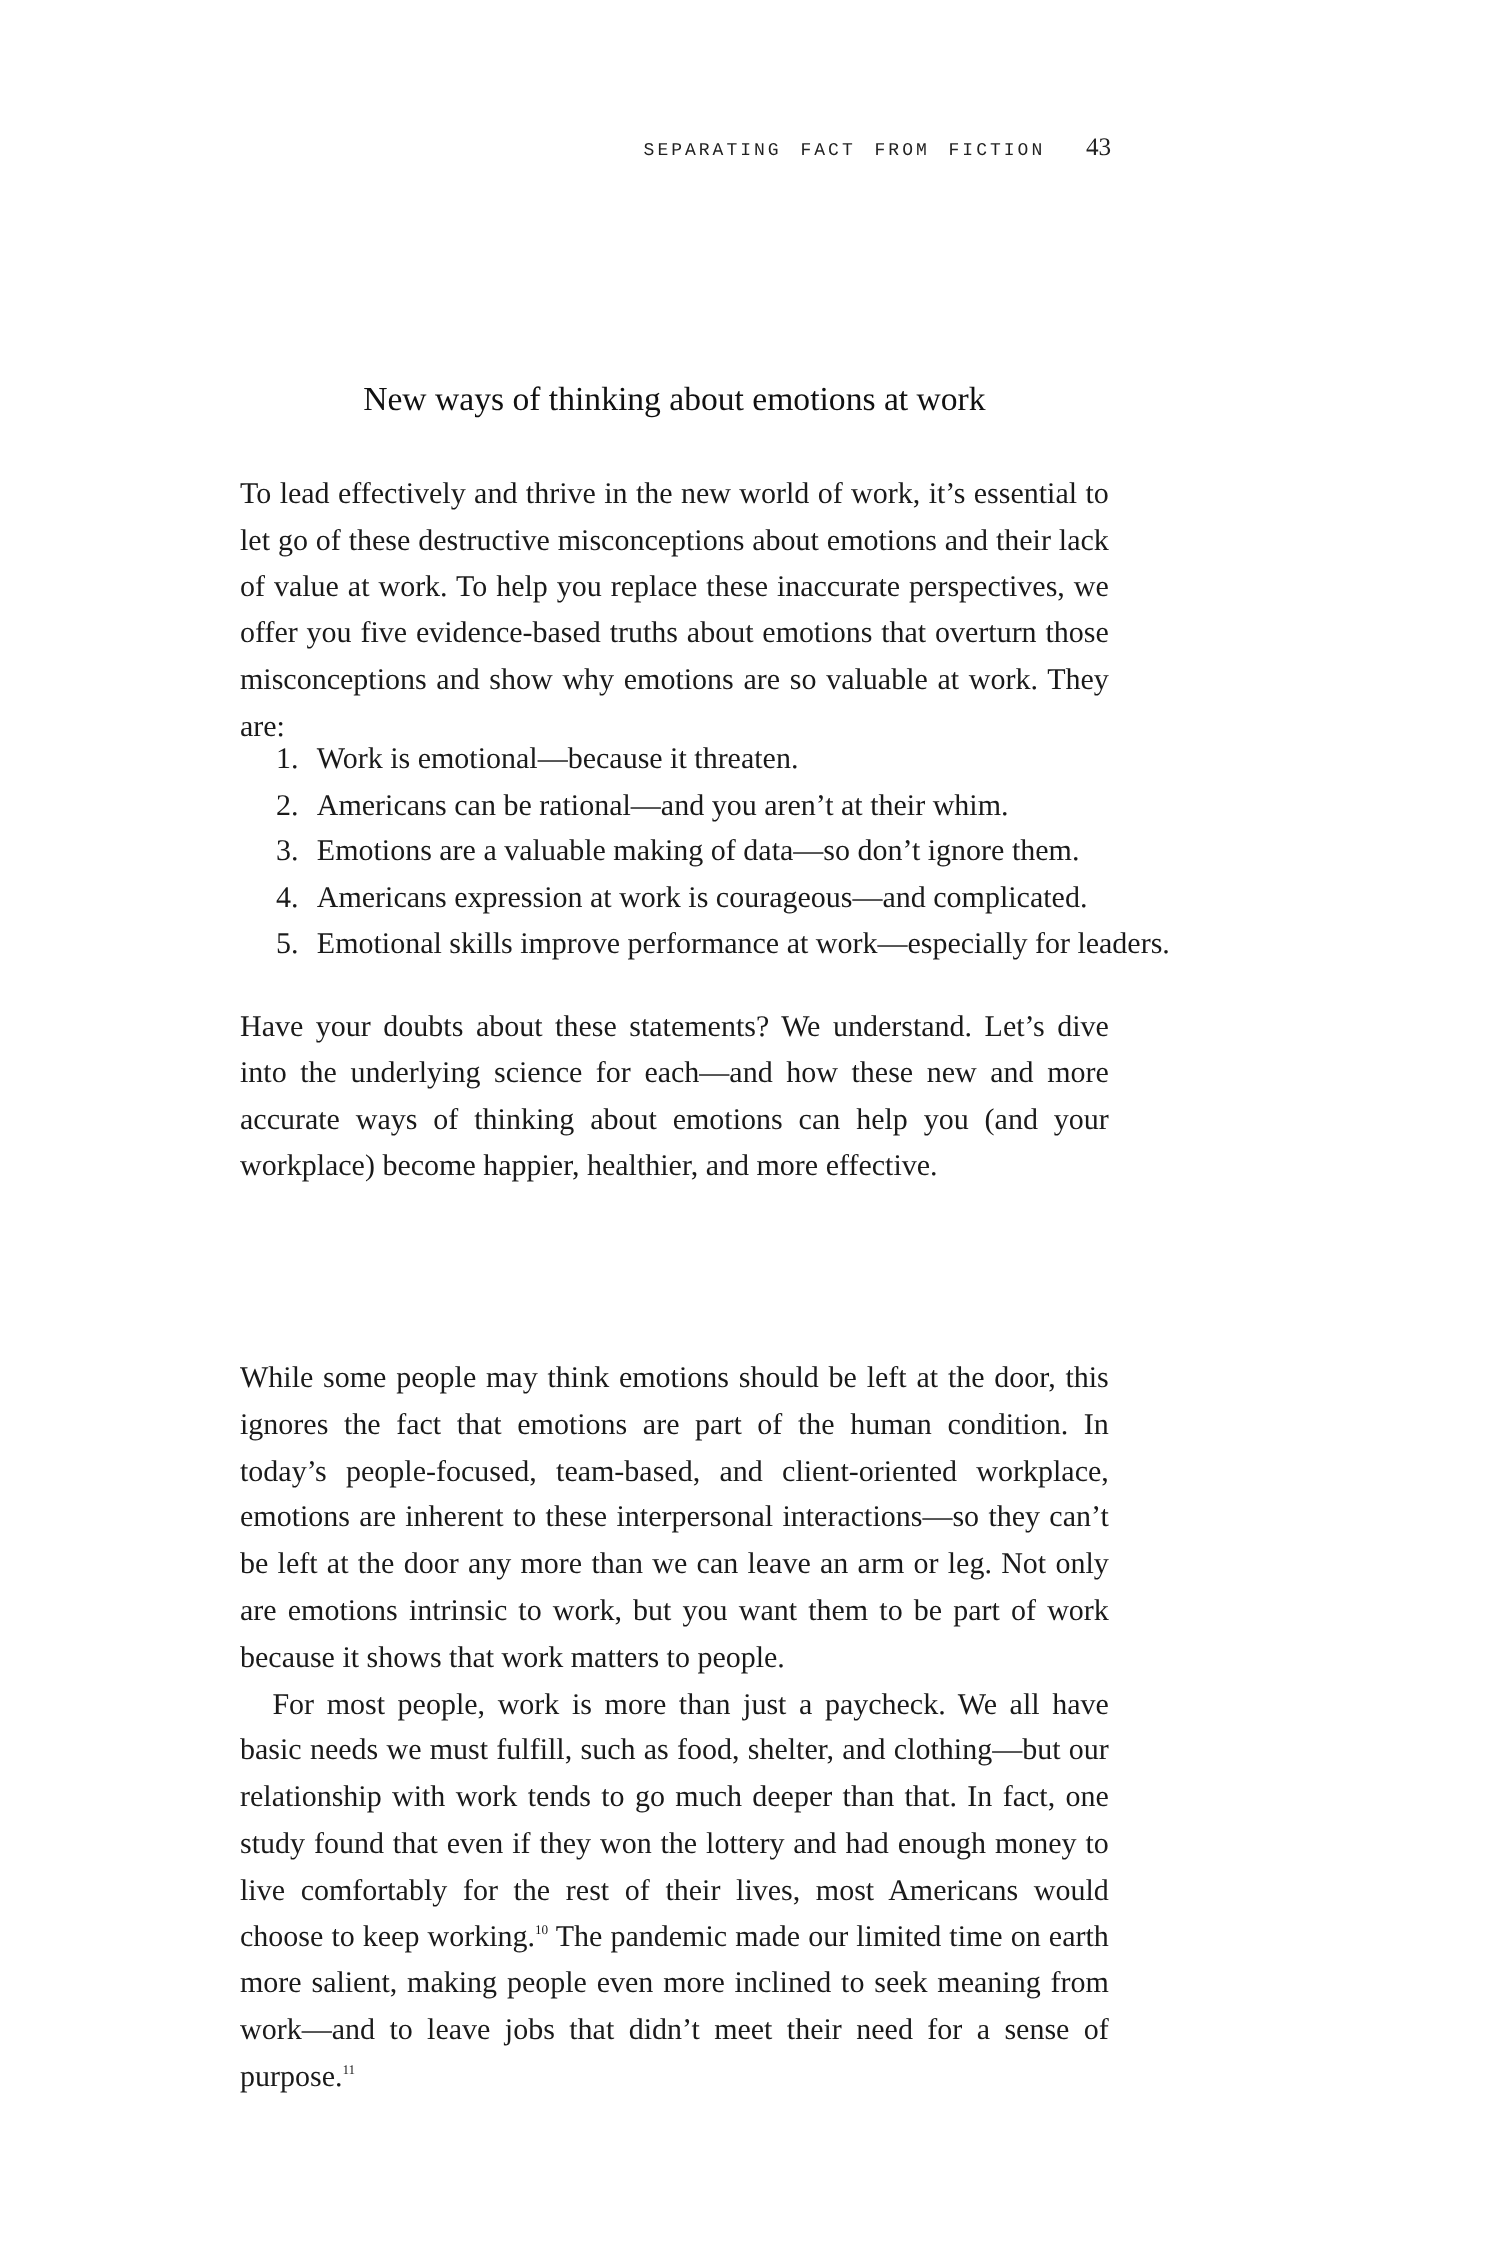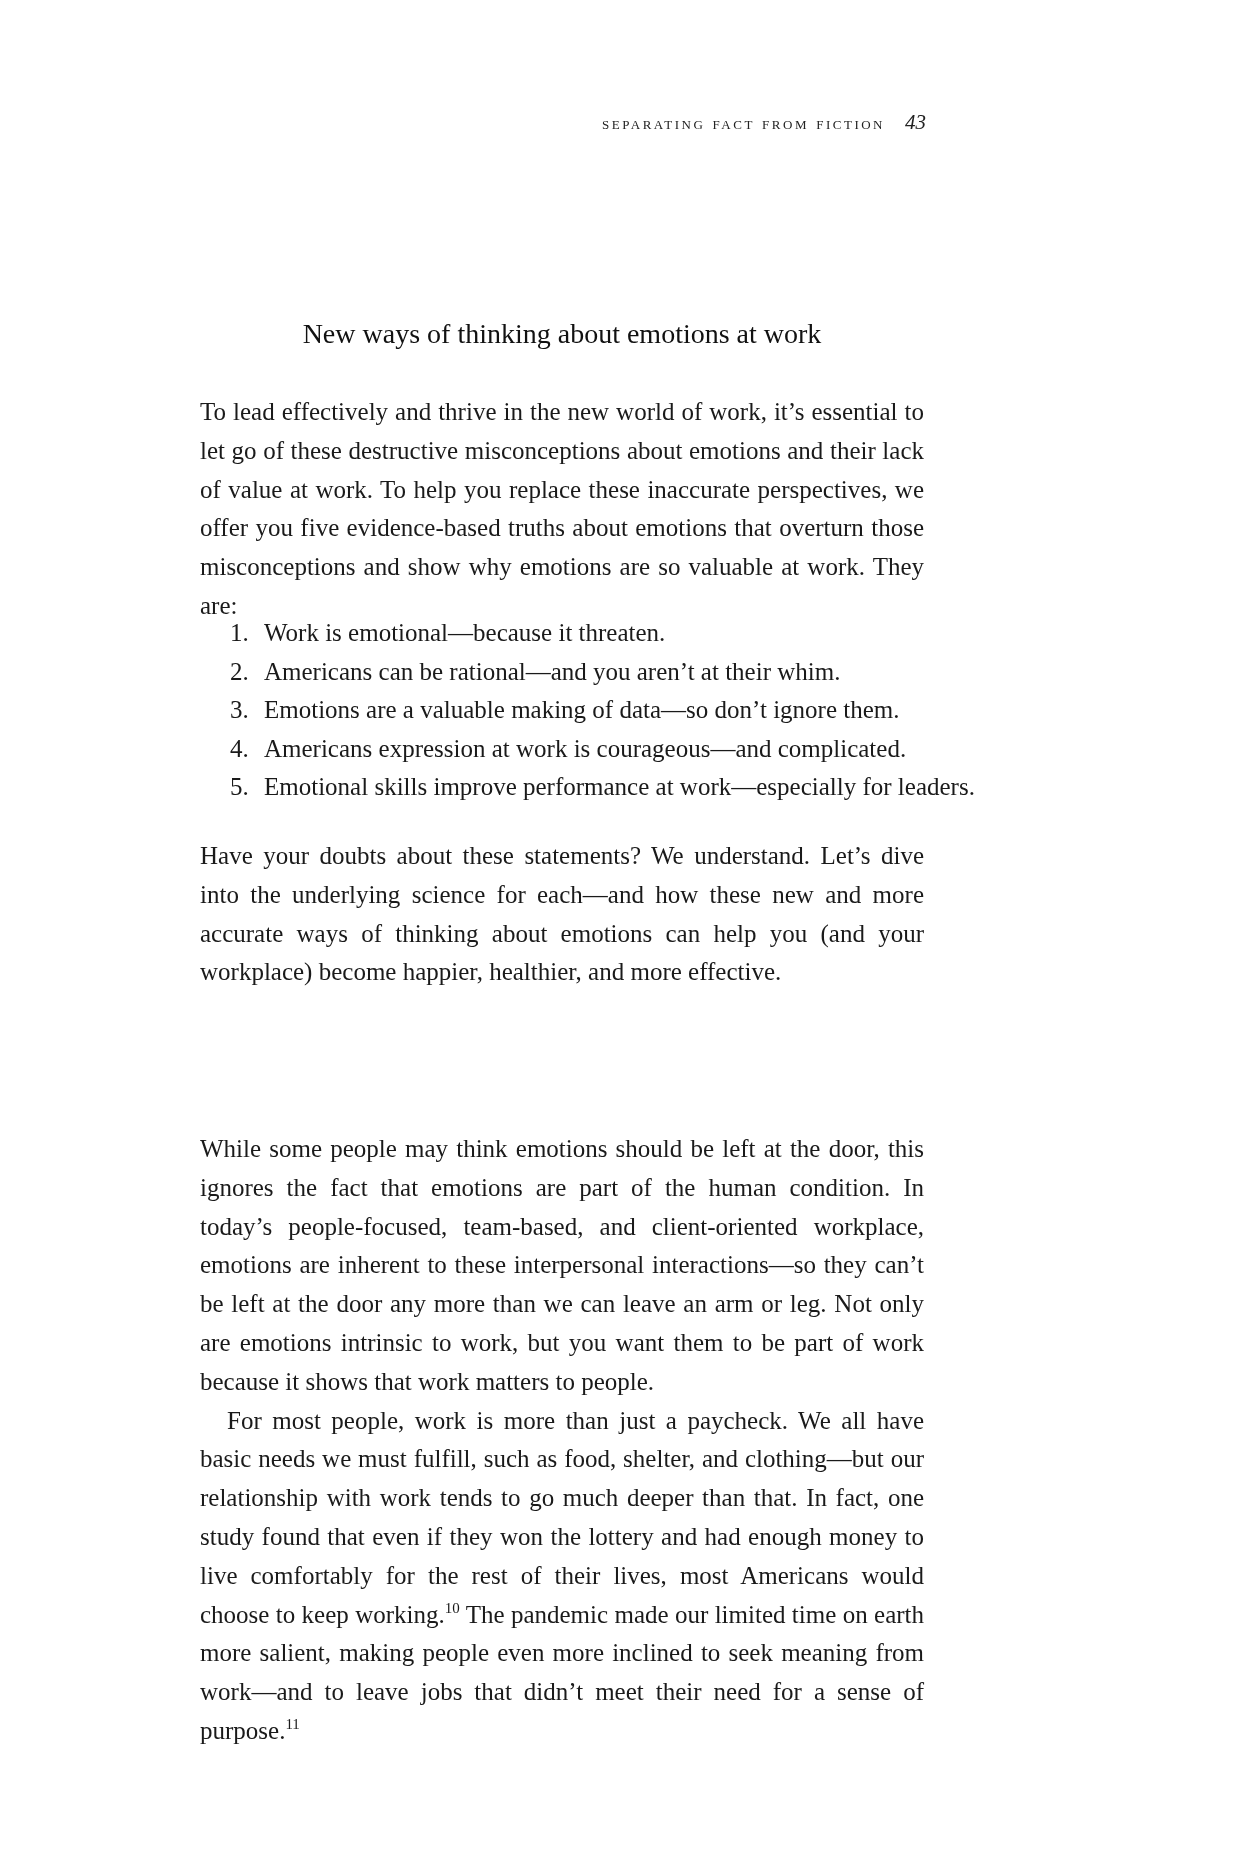--- a/index.html
+++ b/index.html
@@ -30,29 +30,29 @@
       text-align: right;
       font-size: 18px;
       letter-spacing: 2px;
       font-variant: small-caps;
       text-transform: lowercase;
       color: #222;
     }
     .running-head .head-title {
       font-variant: small-caps;
       letter-spacing: 2.5px;
-      font-size: 19px;
+      font-size: 22px;
       text-transform: lowercase;
+      font-family: Liberation Mono, monospace;
     }
     .running-head .page-number {
-      margin-left: 20px;
+      margin-left: 34px;
       font-size: 21px;
       letter-spacing: 0;
       font-variant: normal;
-      font-style: italic;
     }
     .body-block {
       position: absolute;
       left: 200px;
       width: 724px;
       font-size: 25px;
       line-height: 38.8px;
       text-align: justify;
     }
     .body-block p {
@@ -83,21 +83,21 @@
     }
     .num-list li {
       display: flex;
       white-space: nowrap;
     }
     .num-list .num {
       width: 34px;
       flex: none;
     }
     sup {
-      font-size: 15px;
+      font-size: 11px;
       line-height: 0;
       vertical-align: 10px;
     }
   </style>
 </head>
 <body>
 
 <div class="page">
 
   <div class="running-head">

